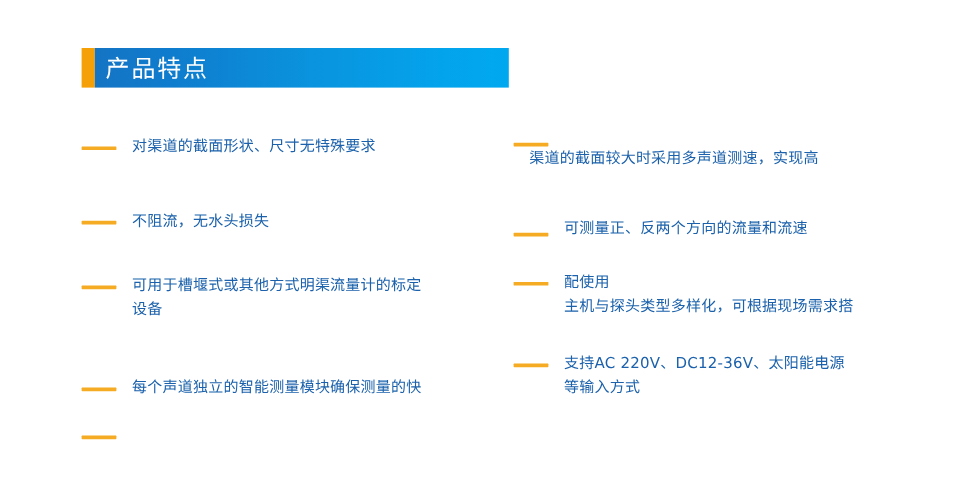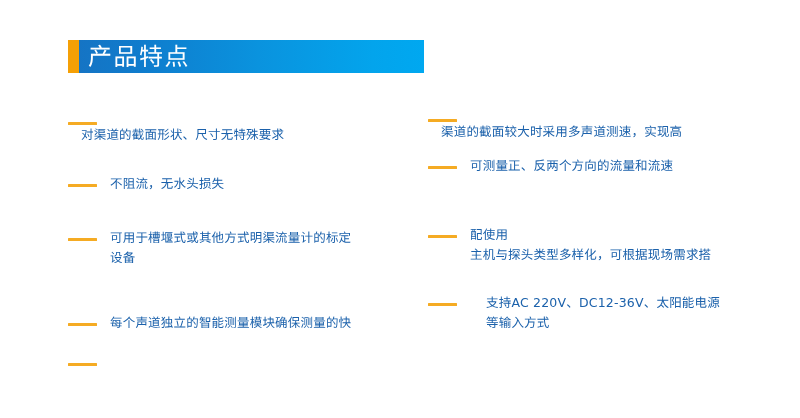--- a/index.html
+++ b/index.html
@@ -45,21 +45,21 @@
     flex: 1 1 auto;
     height: 100%;
     background: linear-gradient(to right, #1574c4 0%, #0f7ccd 18%, #0a93de 52%, #03a4ec 85%, #00a8f0 100%);
     display: flex;
     align-items: center;
     position: relative;
   }
 
   .header-title {
     color: #ffffff;
-    font-size: 24px;
+    font-size: 20px;
     font-weight: 400;
     letter-spacing: 1.5px;
     padding-left: 9px;
     line-height: 1;
     white-space: nowrap;
     font-family: "DejaVu Sans", "Liberation Sans", sans-serif;
   }
 
   
   .features {
@@ -107,30 +107,30 @@
     font-family: "DejaVu Sans", "Liberation Sans", sans-serif;
     word-break: break-word;
   }
 
   .feature-text .ln {
     display: block;
     white-space: nowrap;
   }
 
   
-  .li-0 { top: 12px; flex-direction: column; }
+  .li-0 { top: 12px; }
   .li-1 { top: 74px; }
   .li-2 { top: 128px; justify-content: flex-end; }
   .li-3 { top: 213px; }
   .li-4 { top: 253px; }
 
   .r-0 { top: 9px; flex-direction: column; }
-  .r-1 { top: 56px; }
+  .r-1 { top: 80px; align-items: center; }
   .r-2 { top: 125px; }
-  .r-3 { top: 193px; gap: 16px; }
+  .r-3 { top: 193px; }
 </style>
 </head>
 <body>
 
 <div class="page">
 
   <div class="header-banner">
     <div class="header-accent"></div>
     <div class="header-bar">
       <span class="header-title">产品特点</span>

